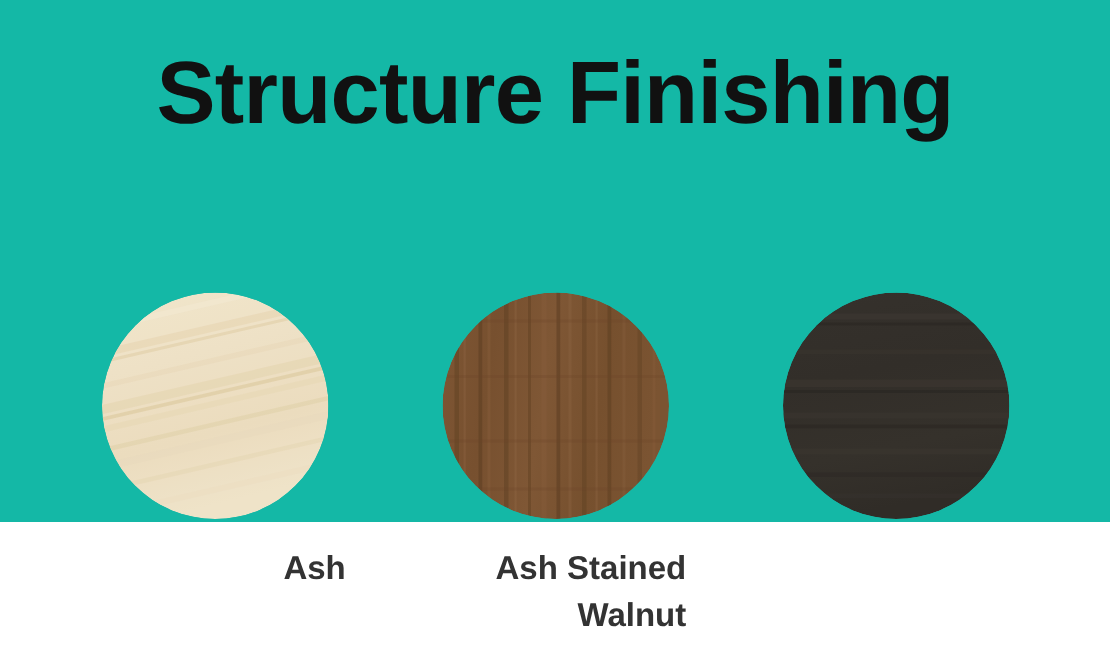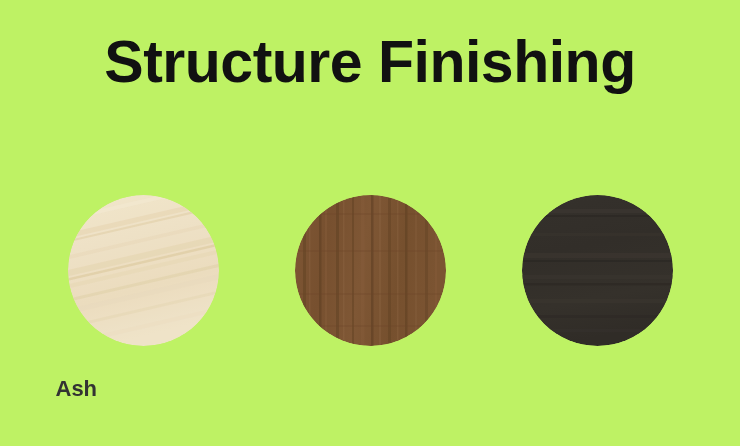--- a/index.html
+++ b/index.html
@@ -11,23 +11,23 @@
     width: 740px;
     height: 446px;
     background: #ffffff;
     font-family: "Liberation Sans", sans-serif;
     overflow: hidden;
     position: relative;
   }
 
   .page {
     width: 740px;
-    height: 446px;
+    height: 348px;
     position: relative;
-    background: #bef264;
+    background: #14b8a6;
   }
 
   
   .title {
     position: absolute;
     top: 27px;
     left: 0;
     width: 740px;
     text-align: center;
     font-size: 59px;
@@ -66,23 +66,23 @@
     flex: none;
   }
 
   .swatch-disc svg {
     display: block;
     width: 151px;
     height: 151px;
   }
 
   .swatch-label {
-    margin-top: 27px;
+    margin-top: 17px;
     width: 175px;
-    text-align: left;
+    text-align: right;
     font-size: 22px;
     line-height: 31px;
     font-weight: 700;
     color: #333333;
   }
 
 </style>
 </head>
 <body>
 
@@ -165,20 +165,21 @@
             </g>
             <g opacity="0.25">
               <rect x="0" y="18" width="151" height="2" fill="#6B4628"></rect>
               <rect x="0" y="55" width="151" height="2" fill="#6B4628"></rect>
               <rect x="0" y="98" width="151" height="2" fill="#6B4628"></rect>
               <rect x="0" y="130" width="151" height="2" fill="#6B4628"></rect>
             </g>
           </g>
         </svg>
       </div>
+      <div class="swatch-label">Ash Stained Walnut</div>
     </div>
 
     <div class="swatch">
       <div class="swatch-disc">
         <svg viewBox="0 0 151 151" xmlns="http://www.w3.org/2000/svg">
           <defs>
             <clipPath id="clipBlk">
                 <circle cx="75.5" cy="75.5" r="75.5"></circle>
               </clipPath>
             <linearGradient id="blkBase" x1="0" y1="0" x2="0.2" y2="1">

